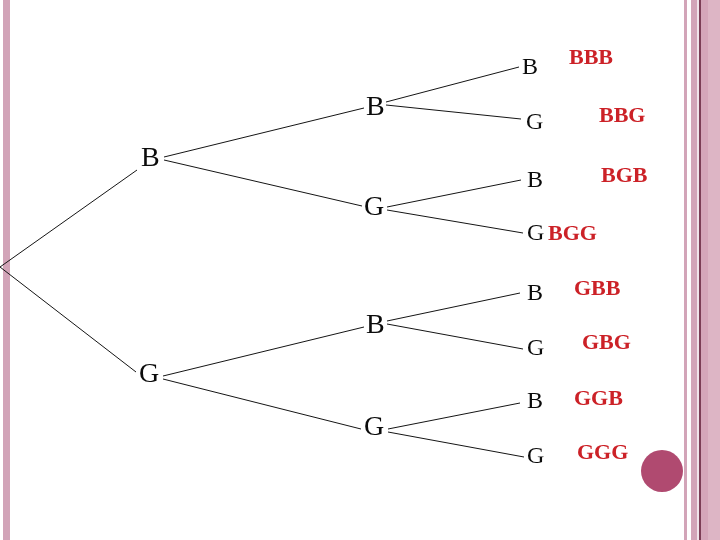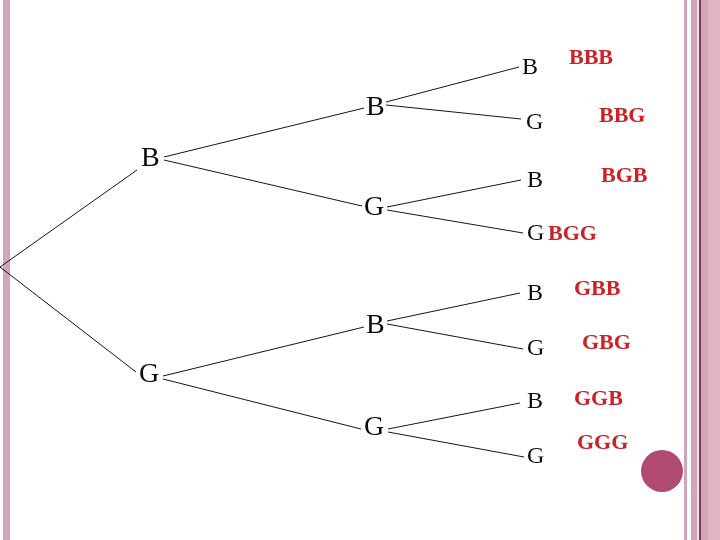--- a/index.html
+++ b/index.html
@@ -59,21 +59,21 @@
   .l3-7{left:527px;top:443px;}
 
   
   .out-0{left:569px;top:46px;}
   .out-1{left:599px;top:104px;}
   .out-2{left:565px;top:164px;margin-left:36px;}
   .out-3{left:548px;top:222px;}
   .out-4{left:574px;top:277px;}
   .out-5{left:582px;top:331px;font-family:Liberation Serif, serif;}
   .out-6{left:574px;top:387px;}
-  .out-7{left:577px;top:431px;}
+  .out-7{left:577px;top:441px;}
 
   .accent-circle{
     position:absolute;
     left:641px;top:450px;
     width:42px;height:42px;
     border-radius:50%;
     background:var(--circle-rose,#b04a70);
   }
 </style>
 </head>

